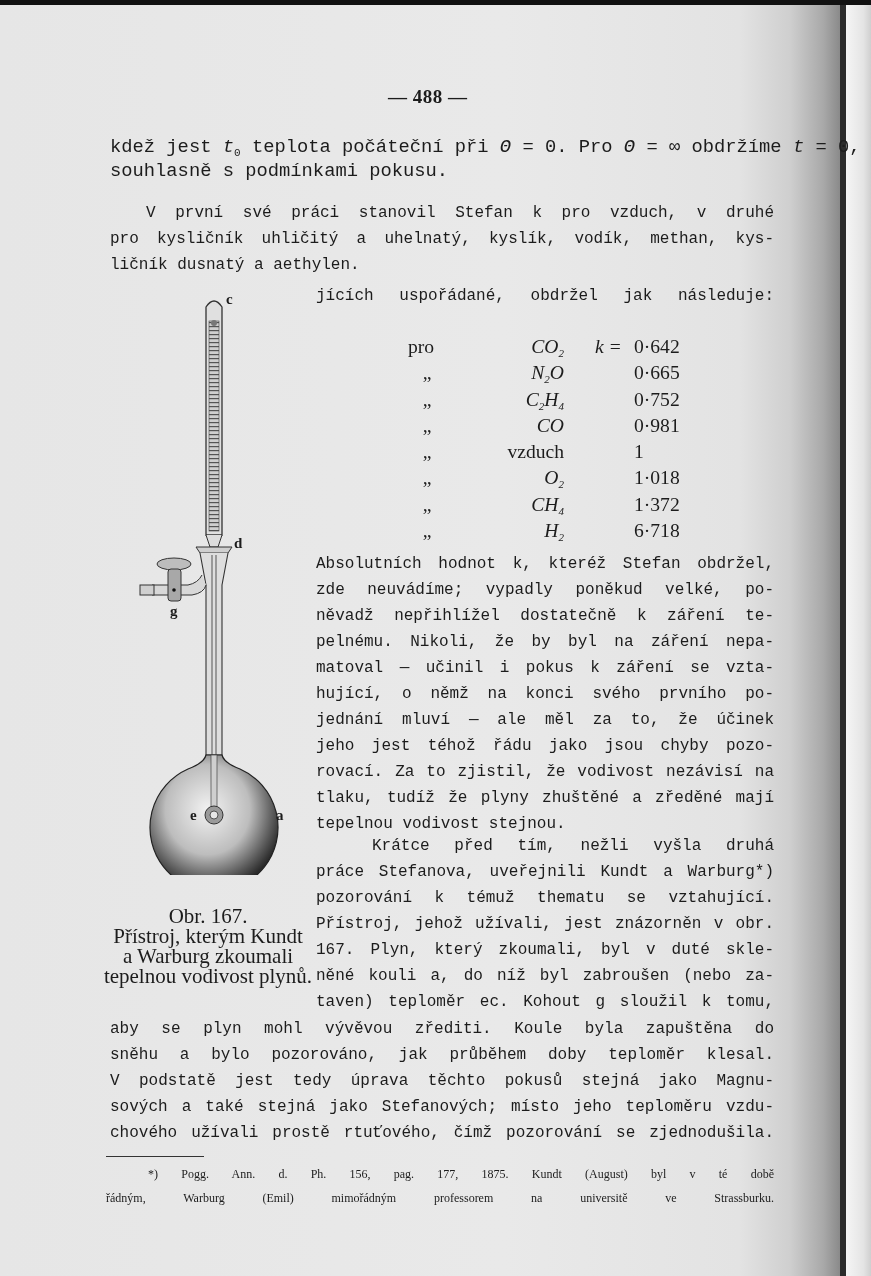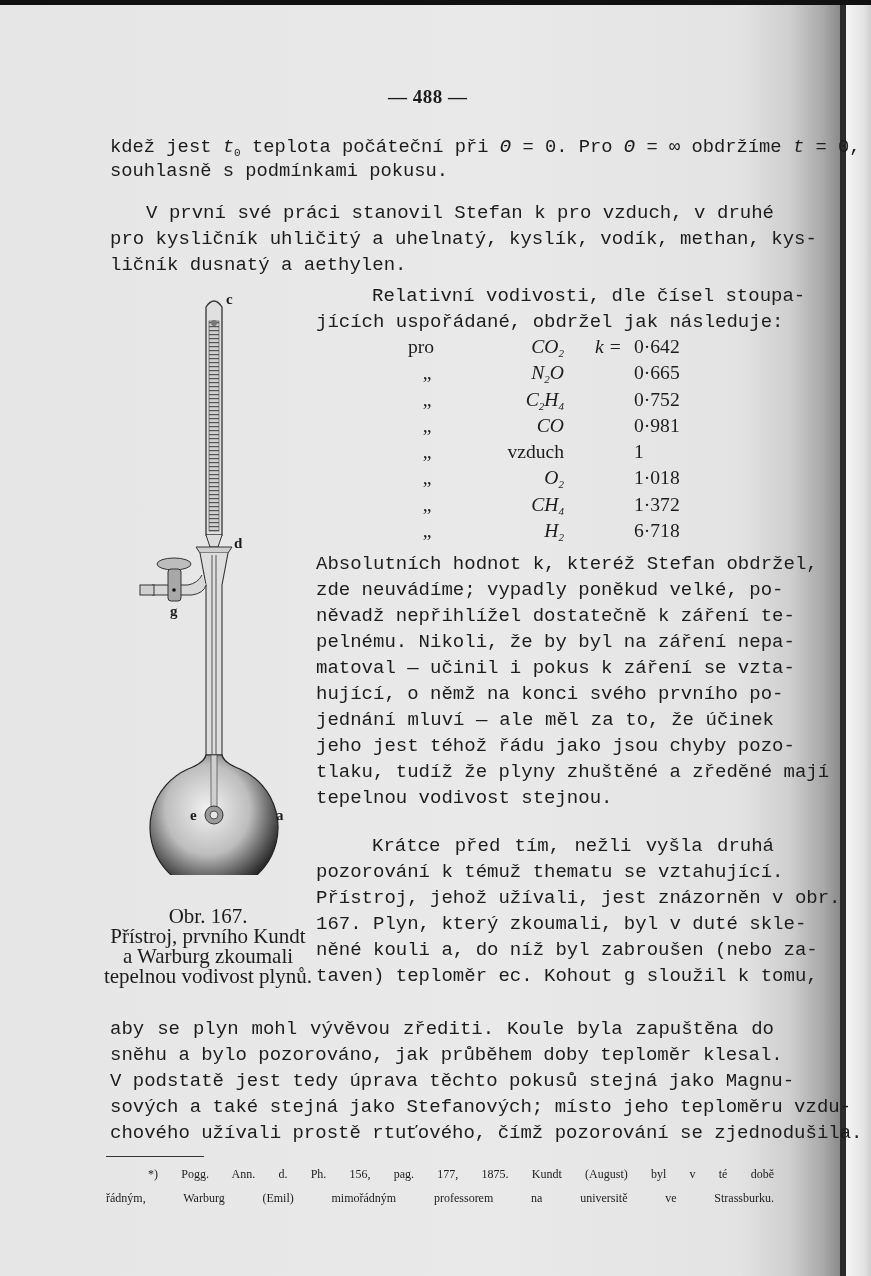--- a/index.html
+++ b/index.html
@@ -13,21 +13,21 @@
   .page {
     position: absolute; left: 0; top: 5px; width: 840px; height: 1271px;
     background: linear-gradient(90deg, #e6e6e6 0%, #e9e9e9 60%, #e3e3e3 88%, #cfcfcf 94%, #a9a9a9 98%, #8a8a8a 100%);
   }
   .binding { position: absolute; left: 840px; top: 5px; width: 6px; height: 1271px; background: #2b2b2b; }
   .spine { position: absolute; left: 846px; top: 5px; width: 25px; height: 1271px;
     background: linear-gradient(90deg, #f5f5f5, #e4e4e4 70%, #cfcfcf); }
 
   .pgnum { position: absolute; left: 388px; top: 86px; font-size: 19px; letter-spacing: 0.5px; font-weight: bold; }
 
-  .p { position: absolute; font-size: 19px; line-height: 26px; text-align: justify; }
+  .p { position: absolute; font-size: 16px; line-height: 26px; text-align: justify; }
   .p .line { display: block; white-space: nowrap; text-align-last: justify; font-family: Liberation Mono, monospace; }
   .p .line.last { text-align-last: left; }
   i.m { font-style: italic; }
   sub { font-size: 11px; vertical-align: -4px; line-height: 0; }
 
   .intro { left: 110px; top: 135px; width: 664px; line-height: 24px; font-size: 18.8px; }
   .para2 { left: 110px; top: 200px; width: 664px; }
   .rel { left: 316px; top: 283px; width: 458px; }
 
   .tbl { position: absolute; left: 316px; top: 336px; width: 458px; font-size: 19.6px; }
@@ -65,21 +65,20 @@
   <span class="line last">souhlasně s podmínkami pokusu.</span>
 </div>
 
 <div class="p para2">
   <span class="line" style="text-indent:36px">V první své práci stanovil Stefan k pro vzduch, v druhé</span>
   <span class="line">pro kysličník uhličitý a uhelnatý, kyslík, vodík, methan, kys-</span>
   <span class="line last">ličník dusnatý a aethylen.</span>
 </div>
 
 <div class="p rel">
-  <span class="line" style="text-indent:56px">Relativní vodivosti, dle čísel stoupa-</span>
   <span class="line">jících uspořádané, obdržel jak následuje:</span>
 </div>
 
 <div class="tbl">
   <div class="row">
     <span class="pfx">pro</span>
     <span class="gas it"><span>CO</span><sub>2</sub></span>
     <span class="klab">k =</span>
     <span class="val">0·642</span>
   </div>
@@ -122,26 +121,28 @@
 
 <div class="p abs">
   <span class="line">Absolutních hodnot k, kteréž Stefan obdržel,</span>
   <span class="line">zde neuvádíme; vypadly poněkud velké, po-</span>
   <span class="line">něvadž nepřihlížel dostatečně k záření te-</span>
   <span class="line">pelnému. Nikoli, že by byl na záření nepa-</span>
   <span class="line">matoval — učinil i pokus k záření se vzta-</span>
   <span class="line">hující, o němž na konci svého prvního po-</span>
   <span class="line">jednání mluví — ale měl za to, že účinek</span>
   <span class="line">jeho jest téhož řádu jako jsou chyby pozo-</span>
+  <span class="line">rovací. Za to zjistil, že vodivost nezávisí na</span>
   <span class="line">tlaku, tudíž že plyny zhuštěné a zředěné mají</span>
   <span class="line last">tepelnou vodivost stejnou.</span>
 </div>
 
 <div class="p kratce">
   <span class="line" style="text-indent:56px">Krátce před tím, nežli vyšla druhá</span>
+  <span class="line">práce Stefanova, uveřejnili Kundt a Warburg*)</span>
   <span class="line">pozorování k témuž thematu se vztahující.</span>
   <span class="line">Přístroj, jehož užívali, jest znázorněn v obr.</span>
   <span class="line">167. Plyn, který zkoumali, byl v duté skle-</span>
   <span class="line">něné kouli a, do níž byl zabroušen (nebo za-</span>
   <span class="line">taven) teploměr ec. Kohout g sloužil k tomu,</span>
 </div>
 
 <div class="p bottom">
   <span class="line">aby se plyn mohl vývěvou zřediti. Koule byla zapuštěna do</span>
   <span class="line">sněhu a bylo pozorováno, jak průběhem doby teploměr klesal.</span>
@@ -195,16 +196,16 @@
   </svg>
   <span class="label" style="left:108px; top:6px;">c</span>
   <span class="label" style="left:116px; top:250px;">d</span>
   <span class="label" style="left:52px; top:318px;">g</span>
   <span class="label" style="left:72px; top:522px;">e</span>
   <span class="label" style="left:158px; top:522px;">a</span>
 </div>
 
 <div class="caption">
   <div>Obr. 167.</div>
-  <div>Přístroj, prvního Kundt</div>
+  <div>Přístroj, kterým Kundt</div>
   <div>a Warburg zkoumali</div>
   <div>tepelnou vodivost plynů.</div>
 </div>
 
 </body></html>

